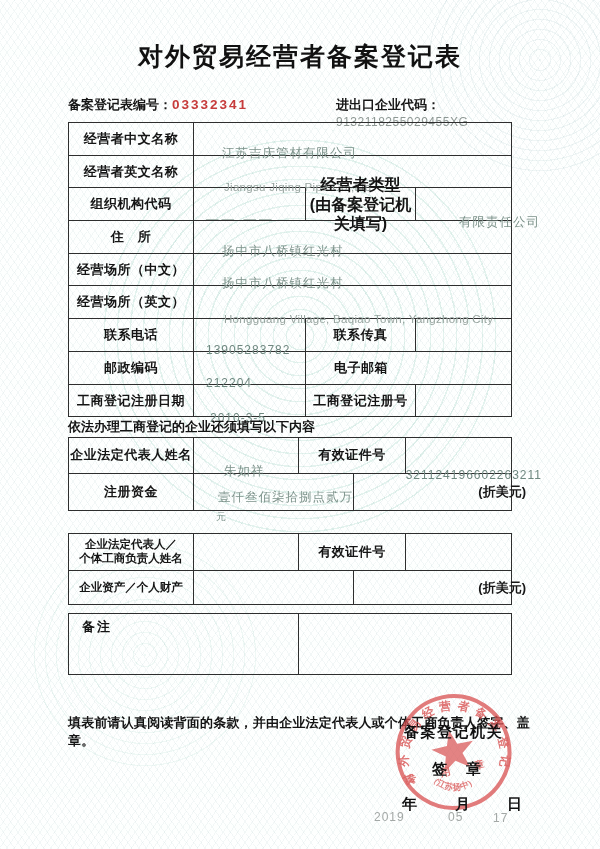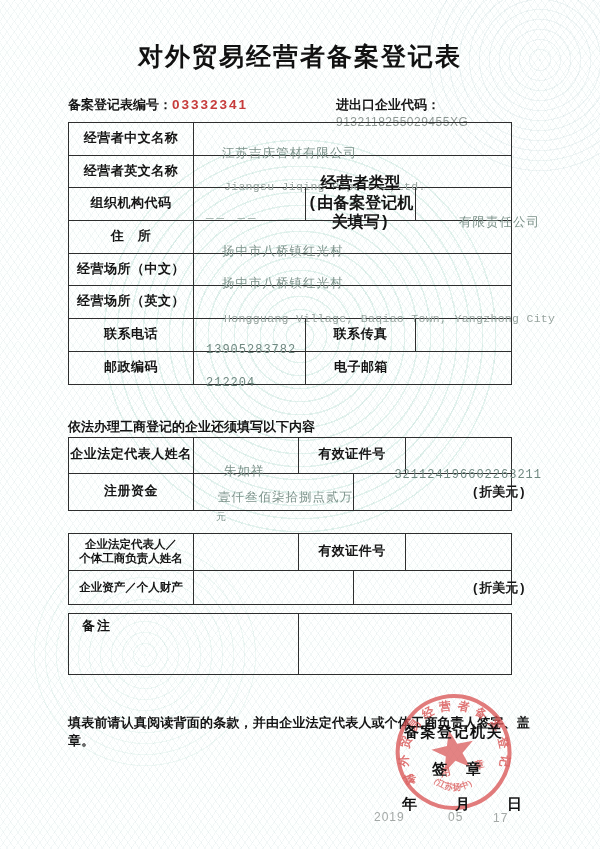--- a/index.html
+++ b/index.html
@@ -22,21 +22,21 @@
     background:repeating-radial-gradient(circle, rgba(70,170,140,0.08) 0 1.2px, transparent 1.2px 11px);}
 
   .title{position:absolute;left:0;top:40px;width:100%;text-align:center;
     font-size:25px;font-weight:bold;letter-spacing:2px;color:#111;}
   .meta{position:absolute;top:96px;left:68px;width:467px;height:18px;font-size:13px;}
   .meta .b{font-weight:bold;}
   .formno{color:#c63b3b;font-size:13.5px;letter-spacing:2px;font-weight:bold;}
   .codeblk{position:absolute;left:268px;top:0;}
   .codeval{color:#8e9894;font-size:12px;letter-spacing:0.5px;font-weight:normal;}
 
-  .tbl{position:absolute;left:68px;width:444px;border:1.6px solid #2e2e2e;box-sizing:border-box;background:transparent;font-family:Liberation Mono, monospace;}
+  .tbl{position:absolute;left:68px;width:444px;border:1.6px solid #2e2e2e;box-sizing:border-box;background:transparent;}
   .row{display:flex;border-bottom:1px solid #2e2e2e;position:relative;}
   .row:last-child{border-bottom:none;}
   .cell{border-right:1px solid #2e2e2e;position:relative;display:flex;align-items:center;justify-content:center;box-sizing:border-box;flex:none;}
   .cell:last-child{border-right:none;}
   .lbl{font-weight:bold;font-size:13px;color:#141414;text-align:center;line-height:1.2;letter-spacing:0.5px;}
   .lbl.sm{font-size:11.5px;letter-spacing:0;}
   .lbl.xs{font-size:16px;letter-spacing:0;}
   .val{position:absolute;font-size:12.5px;color:#7d938b;white-space:nowrap;letter-spacing:1px;}
   .val.en{color:#97a49f;font-size:11.5px;letter-spacing:0.3px;}
   .val.num{color:#6f8880;font-size:12px;letter-spacing:1px;}
@@ -141,20 +141,34 @@
     </div>
     <div class="row" style="height:31.7px">
       <div class="cell" style="width:125px">
           <span class="lbl">邮政编码</span>
         </div>
       <div class="cell" style="width:112px">
           <span class="val num" style="left:12px;bottom:-6px">212204</span>
         </div>
       <div class="cell" style="width:110px">
           <span class="lbl">电子邮箱</span>
+        </div>
+    </div>
+    <div class="row" style="height:31.7px">
+      <div class="cell" style="width:125px">
+          <span class="lbl">工商登记注册日期</span>
+        </div>
+      <div class="cell" style="width:112px">
+          <span class="val num" style="left:16px;bottom:-9px">2010-3-5</span>
+        </div>
+      <div class="cell" style="width:110px">
+          <span class="lbl">工商登记注册号</span>
+        </div>
+      <div class="cell" style="width:120px">
+          <span class="val"></span>
         </div>
     </div>
   </div>
 
   <div class="sect" style="top:418px;font-size:13px">依法办理工商登记的企业还须填写以下内容</div>
   <div class="tbl" style="top:437px">
     <div class="row" style="height:34.5px">
       <div class="cell" style="width:125px">
           <span class="lbl">企业法定代表人姓名</span>
         </div>

